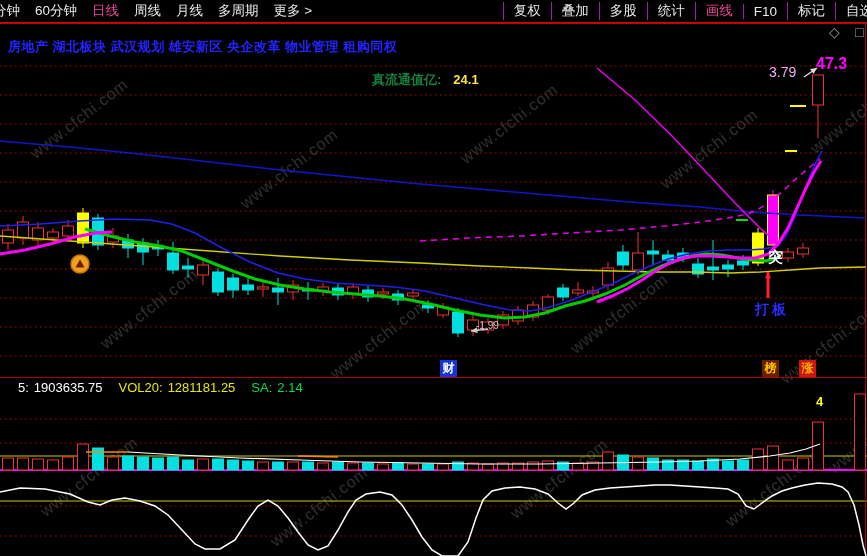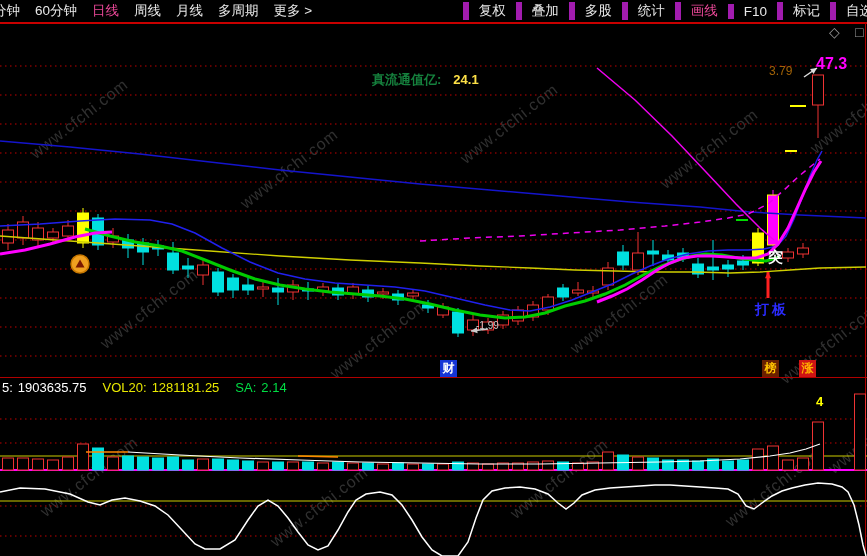--- a/index.html
+++ b/index.html
@@ -5,21 +5,21 @@
   html,body{margin:0;padding:0;background:#000;}
   #app{position:relative;width:867px;height:556px;background:#000;overflow:hidden;
        font-family:"Liberation Sans",sans-serif;}
 
   
   .topbar{position:absolute;left:0;top:0;width:867px;height:22px;display:flex;align-items:center;
           border-bottom:2px solid #c80000;background:#000;font-size:13.5px;color:#e8e8e8;white-space:nowrap;}
   .ml{display:flex;gap:15px;margin-left:-7px;align-items:center;}
   .ml span{cursor:default;}
   .mr{margin-left:auto;display:flex;align-items:center;margin-right:-16px;}
-  .mr span{padding:0 10px;border-left:6px solid #a21caf;}
+  .mr span{padding:0 10px;border-left:1px solid #a21caf;}
   .active{color:#ec4899;}
 
   
   .tags{position:absolute;left:8px;top:38px;color:#2323ff;font-size:13px;font-weight:bold;letter-spacing:.5px;}
 
   
   .wm{position:absolute;color:rgba(200,200,200,.24);font-size:16px;letter-spacing:1px;
       transform:rotate(-38deg);z-index:1;pointer-events:none;}
   .wm1{left:20px;top:110px}.wm2{left:230px;top:160px}.wm3{left:450px;top:115px}.wm4{left:650px;top:140px}
   .wm5{left:800px;top:105px}.wm6{left:90px;top:300px}.wm7{left:320px;top:330px}.wm8{left:560px;top:305px}
@@ -27,35 +27,35 @@
   .wm13{left:715px;top:478px}.wm14{left:818px;top:425px}
 
   
   #chart-svg{position:absolute;left:0;top:0;z-index:2;}
 
   
   .ann{position:absolute;z-index:3;white-space:nowrap;}
   .float-ind{left:372px;top:71px;font-size:13px;font-weight:bold;}
   .float-ind .lab{color:#15803d;}
   .float-ind .val{color:#fde047;margin-left:12px;}
-  .lbl-379{left:769px;top:64px;color:#a16207;font-size:12px;}
+  .lbl-379{left:769px;top:64px;color:#f0abfc;font-size:14px;}
   .lbl-473{left:816px;top:55px;color:#ff00ff;font-size:16px;font-weight:bold;}
   .lbl-199{left:476px;top:320px;color:#c8c8c8;font-size:10px;}
   .brk{left:768px;top:248px;color:#ffffff;font-size:15px;font-weight:bold;}
   .daban{left:755px;top:301px;color:#2b2bff;font-size:14px;font-weight:bold;letter-spacing:3px;}
   .mk{width:17px;height:17px;font-size:12px;line-height:17px;text-align:center;font-weight:bold;}
   .m-cai{left:440px;top:360px;background:#1535d6;color:#fff;}
   .m-bang{left:762px;top:360px;background:#6a2000;color:#ffc400;}
   .m-zhang{left:799px;top:360px;background:#cf1414;color:#ffb000;}
   .lbl-4{left:816px;top:394px;color:#ffff00;font-size:13px;font-weight:bold;}
   .icon-diamond{left:829px;top:24px;color:#9a9a9a;font-size:14px;}
   .icon-square{left:855px;top:24px;color:#9a9a9a;font-size:14px;}
 
   
-  .ind-header{position:absolute;left:2px;top:380px;z-index:3;font-size:13px;white-space:nowrap;}
+  .ind-header{position:absolute;left:18px;top:380px;z-index:3;font-size:13px;white-space:nowrap;}
   .ind-header span{margin-right:5px;}
   .ih-w{color:#ffffff;}
   .ih-y{color:#e8e800;}
   .ih-g{color:#00dd44;}
   .gap{margin-right:16px !important;}
 </style>
 </head>
 <body>
 
 <div id="app">
@@ -75,20 +75,21 @@
       <span>叠加</span>
       <span>多股</span>
       <span>统计</span>
       <span class="active">画线</span>
       <span>F10</span>
       <span>标记</span>
       <span>自选</span>
     </div>
   </div>
 
+  <div class="tags">房地产 湖北板块 武汉规划 雄安新区 央企改革 物业管理 租购同权</div>
 
   <div class="wm wm1">www.cfchi.com</div>
   <div class="wm wm2">www.cfchi.com</div>
   <div class="wm wm3">www.cfchi.com</div>
   <div class="wm wm4">www.cfchi.com</div>
   <div class="wm wm5">www.cfchi.com</div>
   <div class="wm wm6">www.cfchi.com</div>
   <div class="wm wm7">www.cfchi.com</div>
   <div class="wm wm8">www.cfchi.com</div>
   <div class="wm wm9">www.cfchi.com</div>

